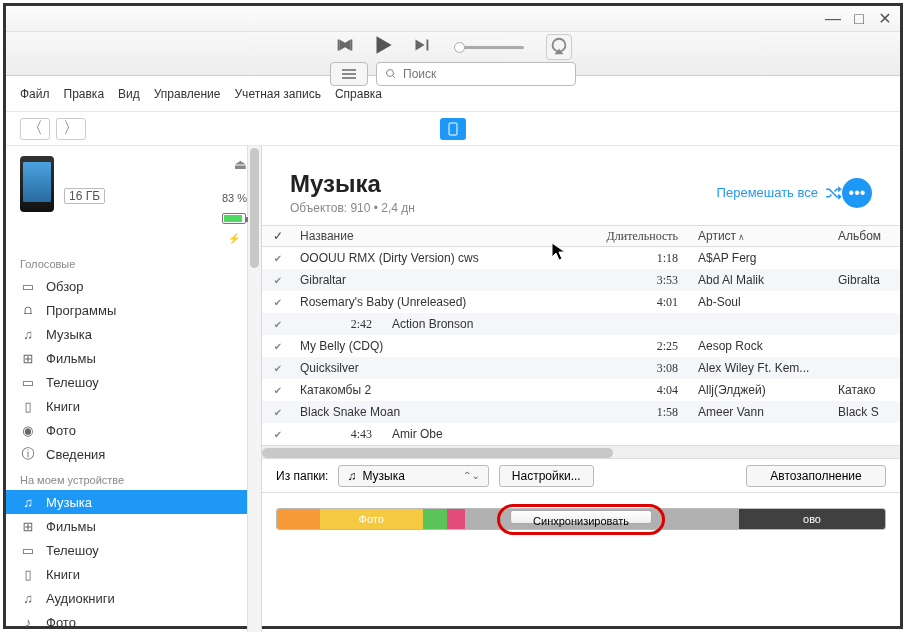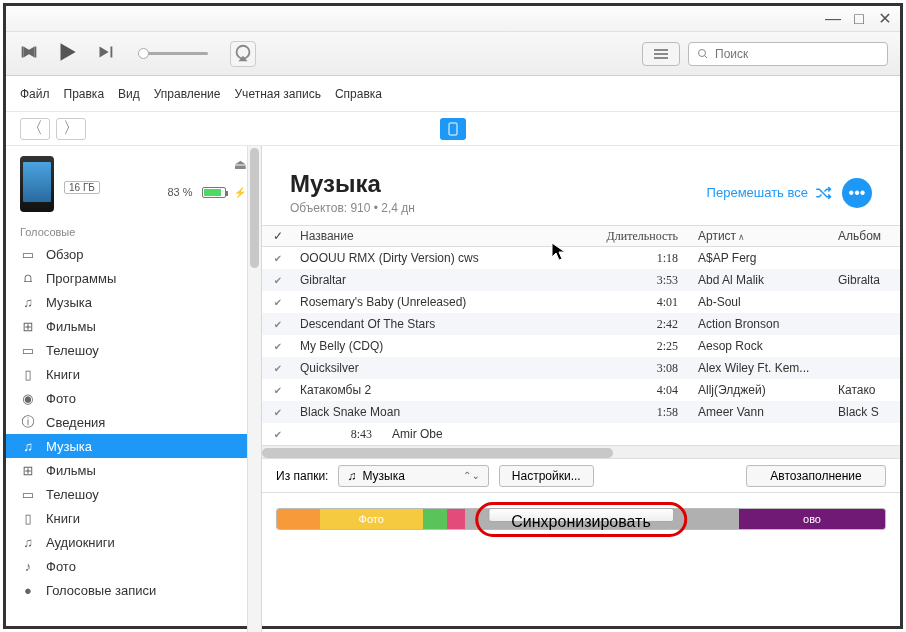--- a/index.html
+++ b/index.html
@@ -1,20 +1,20 @@
 <!DOCTYPE html>
 <html><head>
 <meta charset="utf-8">
 <style>
 * { margin: 0; padding: 0; box-sizing: border-box; font-family: -apple-system, "Segoe UI", Arial, sans-serif; }
 body { background: #fff; width: 906px; height: 632px; overflow: hidden; }
 .frame { border: 3px solid #333; width: 900px; height: 626px; margin: 3px; position: relative; background: #fff; }
 .titlebar { height: 26px; background: linear-gradient(#fdfdfd,#f3f3f3); display: flex; justify-content: flex-end; align-items: center; padding-right: 8px; gap: 12px; border-bottom: 1px solid #e0e0e0; }
 .winbtn { width: 14px; height: 14px; display: inline-flex; align-items: center; justify-content: center; color: #555; cursor: default; }
-.toolbar { height: 44px; background: linear-gradient(#f8f8f8,#ededed); border-bottom: 1px solid #d0d0d0; display: flex; align-items: center; padding: 0 12px; }
+.toolbar { height: 44px; background: linear-gradient(#f8f8f8,#ededed); border-bottom: 1px solid #d0d0d0; display: flex; align-items: center; padding: 0 12px; flex-direction: column; }
 .transport { display: flex; gap: 14px; align-items: center; color: #555; }
 .transport svg { width: 22px; height: 22px; }
 .play svg { width: 26px; height: 26px; }
 .volline { width: 70px; height: 3px; background: #aaa; border-radius: 2px; margin-left: 8px; position: relative; }
 .volknob { position: absolute; left: 0; top: -4px; width: 11px; height: 11px; background: #fff; border: 1px solid #aaa; border-radius: 50%; }
 .airplay { margin-left: 8px; width: 26px; height: 26px; border: 1px solid #ccc; border-radius: 4px; display: flex; align-items: center; justify-content: center; color: #888; background: #f5f5f5; }
 .logoarea { flex: 1; display: flex; justify-content: center; }
 .apple { font-size: 24px; color: #555; }
 .rightctrl { display: flex; gap: 8px; align-items: center; }
 .listbtn { border: 1px solid #bbb; border-radius: 4px; width: 38px; height: 24px; display: flex; align-items: center; justify-content: center; background: #f5f5f5; color: #666; }
@@ -24,37 +24,37 @@
 .navrow { height: 34px; display: flex; align-items: center; padding: 0 14px; gap: 6px; border-bottom: 1px solid #e8e8e8; position: relative; }
 .navbtn { width: 30px; height: 22px; border: 1px solid #ccc; border-radius: 3px; display: flex; align-items: center; justify-content: center; background: #fff; color: #666; }
 .devicepill { position: absolute; left: 50%; transform: translateX(-50%); width: 26px; height: 22px; background: #1e98f7; border-radius: 3px; display: flex; align-items: center; justify-content: center; color: #fff; font-size: 11px; }
 .content { display: flex; height: calc(100% - 128px); }
 .sidebar { width: 256px; border-right: 1px solid #d8d8d8; overflow-y: auto; font-size: 13px; color: #333; position: relative; }
 .devinfo { padding: 10px 14px 6px; display: flex; gap: 10px; align-items: flex-start; }
 .devimg { width: 34px; height: 56px; background: linear-gradient(#333,#111); border-radius: 4px; position: relative; }
 .devimg::after { content:""; position:absolute; top:6px; left:3px; right:3px; bottom:10px; background: linear-gradient(#4aa3df,#2a6aa0); border-radius:1px;}
 .devmeta { flex: 1; }
 .devname { font-size: 12px; color: #444; }
-.devcap { display: inline-block; border: 1px solid #bbb; border-radius: 2px; font-size: 10px; padding: 0 4px; margin-top: 11px; color: #555; }
+.devcap { display: inline-block; border: 1px solid #bbb; border-radius: 2px; font-size: 12px; padding: 0 4px; margin-top: 18px; color: #555; }
 .devright { text-align: right; font-size: 11px; color: #555; }
 .eject { color: #888; font-size: 14px; }
-.battery { display: inline-flex; align-items: center; gap: 9px; margin-top: 14px; }
+.battery { display: inline-flex; align-items: center; gap: 9px; margin-top: 20px; flex-direction: column; }
 .batbox { width: 24px; height: 11px; border: 1px solid #777; border-radius: 2px; position: relative; }
 .batbox::after { content:""; position:absolute; right:-3px; top:3px; width:2px; height:5px; background:#777;}
 .batfill { position:absolute; left:1px; top:1px; bottom:1px; width: 80%; background:#4cd964; }
 .sechdr { font-size: 11px; color: #888; padding: 8px 14px 4px; }
 .sbitem { display: flex; align-items: center; gap: 10px; padding: 4px 14px; cursor: default; }
 .sbitem.selected { background: #1e98f7; color: #fff; }
 .sbitem .ico { width: 16px; height: 16px; display: flex; align-items: center; justify-content: center; color: #666; }
 .sbitem.selected .ico { color: #fff; }
 .main { flex: 1; display: flex; flex-direction: column; overflow: hidden; }
 .headerarea { padding: 24px 28px 10px; display: flex; justify-content: space-between; align-items: center; }
 .htitle { font-size: 24px; font-weight: 600; color: #222; }
 .hsub { font-size: 12px; color: #888; margin-top: 3px; }
-.hactions { display: flex; align-items: center; gap: 10px; }
+.hactions { display: flex; align-items: center; }
 .shuffle { color: #1e98f7; font-size: 13px; display: flex; align-items: center; gap: 6px; }
 .morebtn { width: 30px; height: 30px; border-radius: 50%; background: #1e98f7; color: #fff; display: flex; align-items: center; justify-content: center; }
 .tablehdr { display: flex; font-size: 12px; color: #444; border-top: 1px solid #ddd; border-bottom: 1px solid #ddd; background: #fafafa; height: 22px; align-items: center; }
 .col-chk { width: 32px; text-align: center; }
 .col-name { flex: 1; padding-left: 6px; }
 .col-dur { width: 90px; text-align: right; padding-right: 12px; font-family: Liberation Serif, serif; }
 .col-art { width: 140px; padding-left: 8px; position: relative; }
 .col-alb { width: 70px; padding-left: 8px; }
 .rows { overflow-y: auto; flex: 0 0 auto; }
 .row { display: flex; font-size: 12px; color: #333; height: 22px; align-items: center; }
@@ -62,21 +62,21 @@
 .chkmark { width: 32px; text-align: center; color: #888; font-size: 10px; }
 .scroller { height: 14px; background: #f0f0f0; border-top: 1px solid #ddd; border-bottom: 1px solid #ddd; position: relative; }
 .scrollthumb { position: absolute; left: 0; top: 2px; height: 10px; width: 55%; background: #c8c8c8; border-radius: 5px; }
 .folderrow { height: 34px; display: flex; align-items: center; gap: 10px; padding: 0 14px; border-bottom: 1px solid #ddd; font-size: 12px; }
 .sel { border: 1px solid #bbb; border-radius: 3px; height: 22px; padding: 0 8px; display: flex; align-items: center; gap: 6px; background: #f7f7f7; flex: 1; max-width: 190px; }
 .btn { border: 1px solid #bbb; border-radius: 3px; height: 22px; padding: 0 12px; background: #f7f7f7; display: flex; align-items: center; font-size: 12px; }
 .bottombar { height: 52px; display: flex; align-items: center; padding: 0 14px; gap: 0; position: relative; }
 .usagebar { display: flex; height: 22px; flex: 1; border: 1px solid #bbb; border-radius: 3px; overflow: hidden; }
 .useg { height: 100%; display: flex; align-items: center; justify-content: center; font-size: 11px; color: #fff; }
 .syncwrap { position: absolute; left: 50%; transform: translateX(-50%); border: 3px solid #d00; border-radius: 18px; padding: 3px 10px; }
-.syncbtn { border: 1px solid #aaa; border-radius: 3px; background: linear-gradient(#fff,#eee); height: 14px; padding: 4px 22px; font-size: 16px; }
+.syncbtn { border: 1px solid #aaa; border-radius: 3px; background: linear-gradient(#fff,#eee); height: 14px; padding: 4px 22px; font-size: 11px; }
 .cursor { position: absolute; pointer-events: none; }
 .sortarrow { font-size: 9px; margin-left: 2px; color: #666; }
 .vscroll { position:absolute; right:0; top:0; bottom:0; width:14px; background:#f4f4f4; border-left:1px solid #e0e0e0;}
 .vthumb { position:absolute; left:2px; right:2px; top:2px; height:120px; background:#c8c8c8; border-radius:5px;}
 </style>
 </head>
 <body>
 
 <div class="frame">
   <div class="titlebar">
@@ -198,20 +198,21 @@
           </div>
           <div class="sbitem">
             <span class="ico">◉</span>
             <span>Фото</span>
           </div>
           <div class="sbitem">
             <span class="ico">ⓘ</span>
             <span>Сведения</span>
           </div>
         </div>
+      <div class="sechdr">На моем устройстве</div>
       <div id="sb2">
           <div class="sbitem selected">
             <span class="ico">♫</span>
             <span>Музыка</span>
           </div>
           <div class="sbitem">
             <span class="ico">⊞</span>
             <span>Фильмы</span>
           </div>
           <div class="sbitem">
@@ -279,21 +280,20 @@
           </div>
           <div class="row">
             <div class="chkmark">✔</div>
             <div class="col-name">Rosemary's Baby (Unreleased)</div>
             <div class="col-dur">4:01</div>
             <div class="col-art">Ab-Soul</div>
             <div class="col-alb"></div>
           </div>
           <div class="row">
             <div class="chkmark">✔</div>
-            <div class="col-name">Descendant Of The Stars</div>
             <div class="col-dur">2:42</div>
             <div class="col-art">Action Bronson</div>
             <div class="col-alb"></div>
           </div>
           <div class="row">
             <div class="chkmark">✔</div>
             <div class="col-name">My Belly (CDQ)</div>
             <div class="col-dur">2:25</div>
             <div class="col-art">Aesop Rock</div>
             <div class="col-alb"></div>
@@ -314,21 +314,21 @@
           </div>
           <div class="row">
             <div class="chkmark">✔</div>
             <div class="col-name">Black Snake Moan</div>
             <div class="col-dur">1:58</div>
             <div class="col-art">Ameer Vann</div>
             <div class="col-alb">Black S</div>
           </div>
           <div class="row">
             <div class="chkmark">✔</div>
-            <div class="col-dur">8:43</div>
+            <div class="col-dur">4:43</div>
             <div class="col-art">Amir Obe</div>
             <div class="col-alb"></div>
           </div>
         </div>
 
       <div class="scroller">
           <div class="scrollthumb"></div>
         </div>
 
       <div class="folderrow">
@@ -343,21 +343,21 @@
         <div class="btn" style="min-width:140px;justify-content:center;">Автозаполнение</div>
       </div>
 
       <div class="bottombar">
         <div class="usagebar" id="usage">
             <div class="useg" style="background: rgb(247, 154, 58); width: 7%;"></div>
             <div class="useg" style="background: rgb(245, 201, 64); width: 17%;">Фото</div>
             <div class="useg" style="background: rgb(90, 195, 90); width: 4%;"></div>
             <div class="useg" style="background: rgb(226, 75, 122); width: 3%;"></div>
             <div class="useg" style="background: rgb(176, 176, 176); width: 45%;"></div>
-            <div class="useg" style="background: #701a75; width: 24%;">ово</div>
+            <div class="useg" style="background: #404040; width: 24%;">ово</div>
           </div>
         <div class="syncwrap">
           <button class="syncbtn">Синхронизировать</button>
         </div>
       </div>
 
       <svg class="cursor" style="left:545px; top:236px;" width="16" height="20" viewBox="0 0 16 20">
           <path d="M1 1l0 14 4-4 3 7 3-1-3-7 6 0L1 1z" fill="#000" stroke="#fff" stroke-width="1"></path>
         </svg>
     </div>

